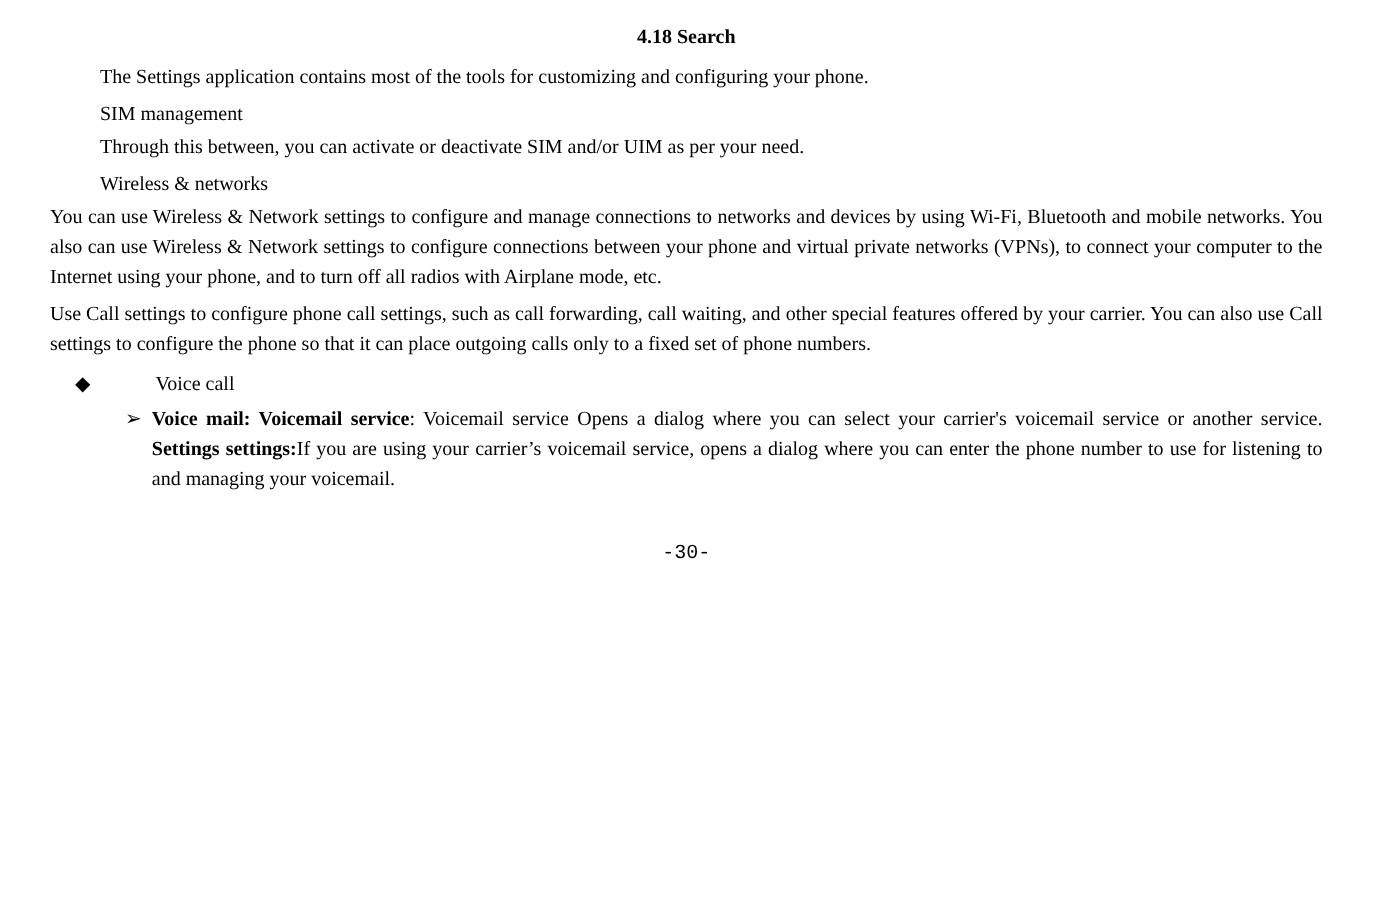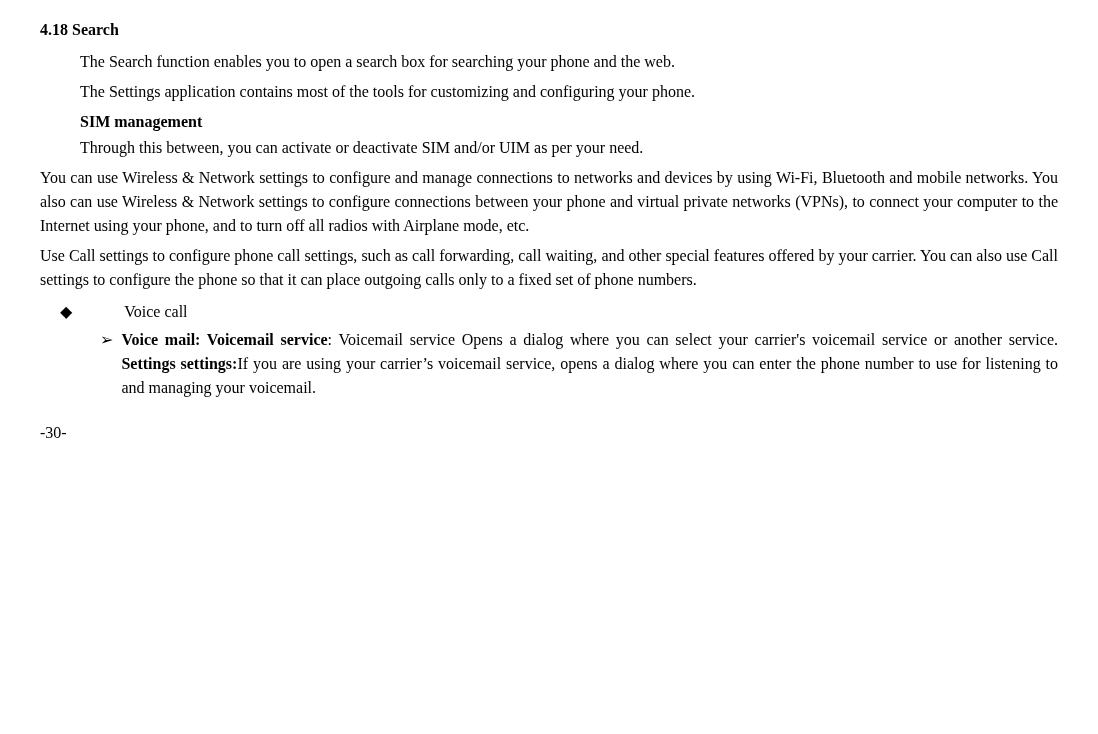--- a/index.html
+++ b/index.html
@@ -24,37 +24,38 @@
       max-width: 1018px;
       margin: 0 auto;
     }
 
     .intro-line {
       text-align: justify;
       margin-bottom: 10px;
     }
 
     .section-heading {
+      text-align: center;
       font-weight: bold;
       margin: 8px 0;
     }
 
     .section-heading span {
       font-weight: bold;
     }
 
     .body-para {
       text-align: justify;
       margin-bottom: 6px;
       padding-left: 40px;
       padding-right: 0;
     }
 
     .subsection-heading {
-      font-weight: bold;
+      font-weight: normal;
       padding-left: 40px;
       margin-bottom: 2px;
     }
 
     .body-para-full {
       text-align: justify;
       margin-bottom: 6px;
     }
 
     .bullet-section {
@@ -100,42 +101,43 @@
       flex-shrink: 0;
     }
 
     .sub-bullet-text {
       text-align: justify;
       line-height: 1.5;
       flex: 1;
     }
 
     .page-number {
-      text-align: left;
-      margin-top: 21px;
+      text-align: center;
+      margin-top: 34px;
       font-size: 16px;
+      font-family: Liberation Mono, monospace;
     }
   </style>
 </head>
 <body>
 
 <div class="page-content">
 
 
   <p class="section-heading"><span>4.18  Search</span></p>
 
-  <p class="body-para">The Search function enables you to open a search box for searching your phone and the web.</p>
 
 
   <p class="body-para">The Settings application contains most of the tools for customizing and configuring your phone.</p>
 
   <p class="subsection-heading">SIM management</p>
 
   <p class="body-para">Through this between, you can activate or deactivate SIM and/or UIM as per your need.</p>
 
+  <p class="subsection-heading">Wireless &amp; networks</p>
 
   <p class="body-para-full">You can use Wireless &amp; Network settings to configure and manage connections to networks and devices by using Wi-Fi, Bluetooth and mobile networks. You also can use Wireless &amp; Network settings to configure connections between your phone and virtual private networks (VPNs), to connect your computer to the Internet using your phone, and to turn off all radios with Airplane mode, etc.</p>
 
 
   <p class="body-para-full">Use Call settings to configure phone call settings, such as call forwarding, call waiting, and other special features offered by your carrier. You can also use Call settings to configure the phone so that it can place outgoing calls only to a fixed set of phone numbers.</p>
 
   <div class="bullet-section">
     <div class="bullet-item">
       <span class="bullet-diamond">◆</span>
       <span class="bullet-label">Voice call</span>

